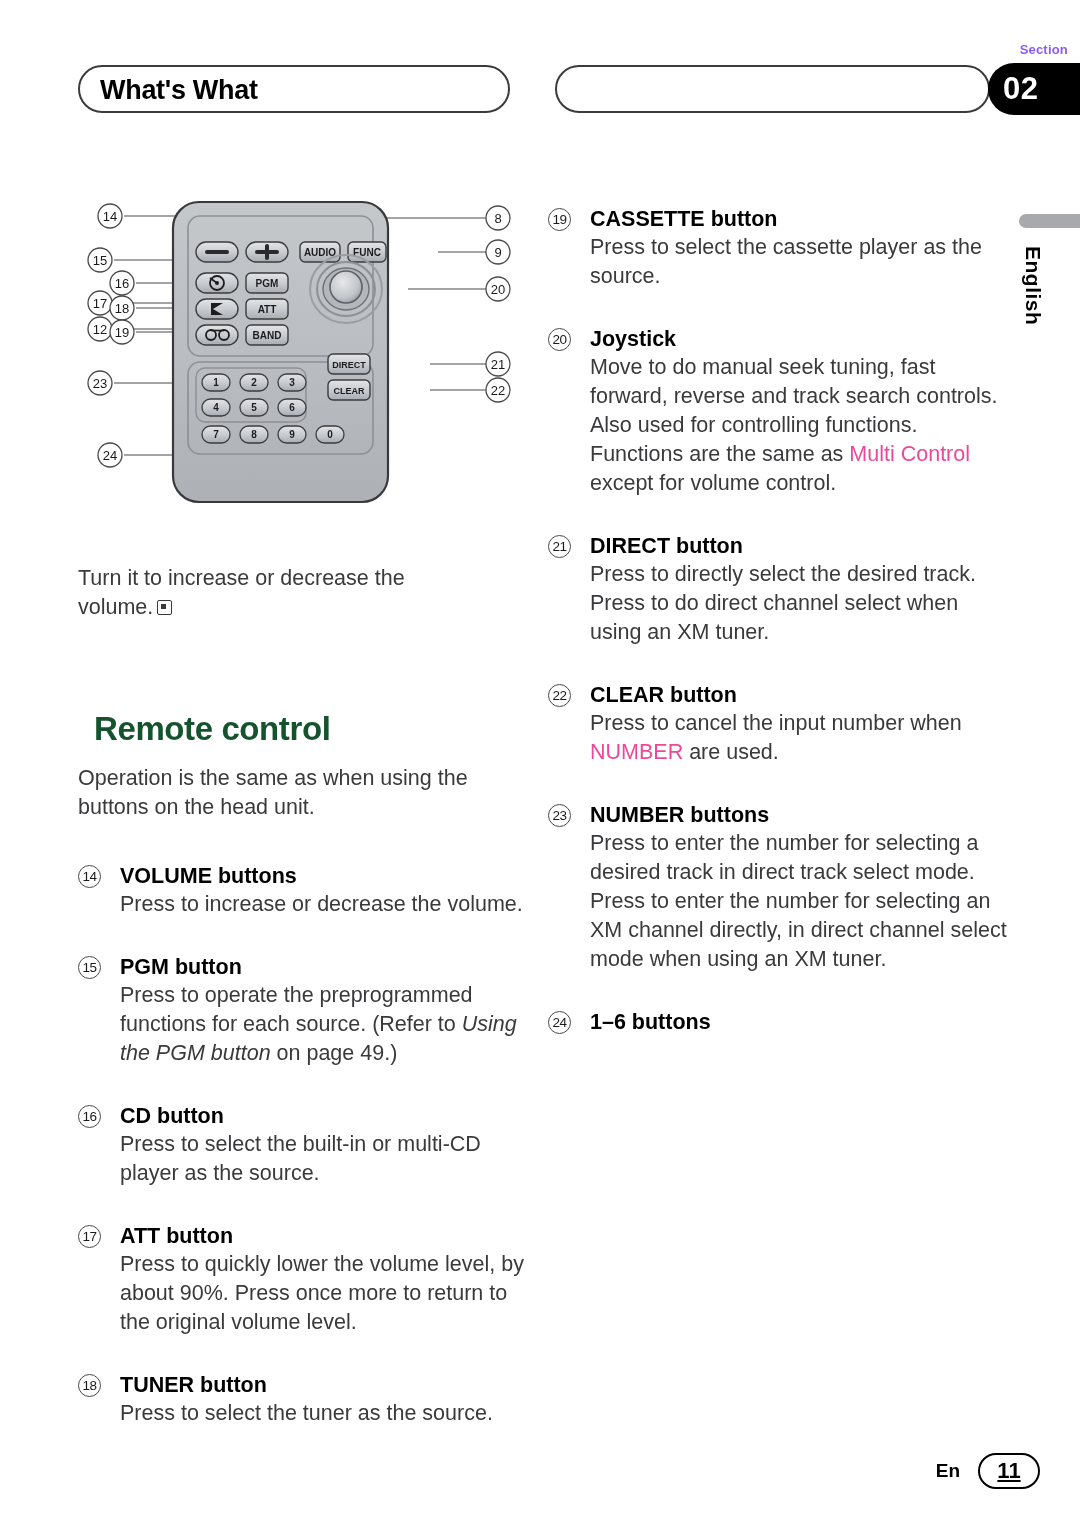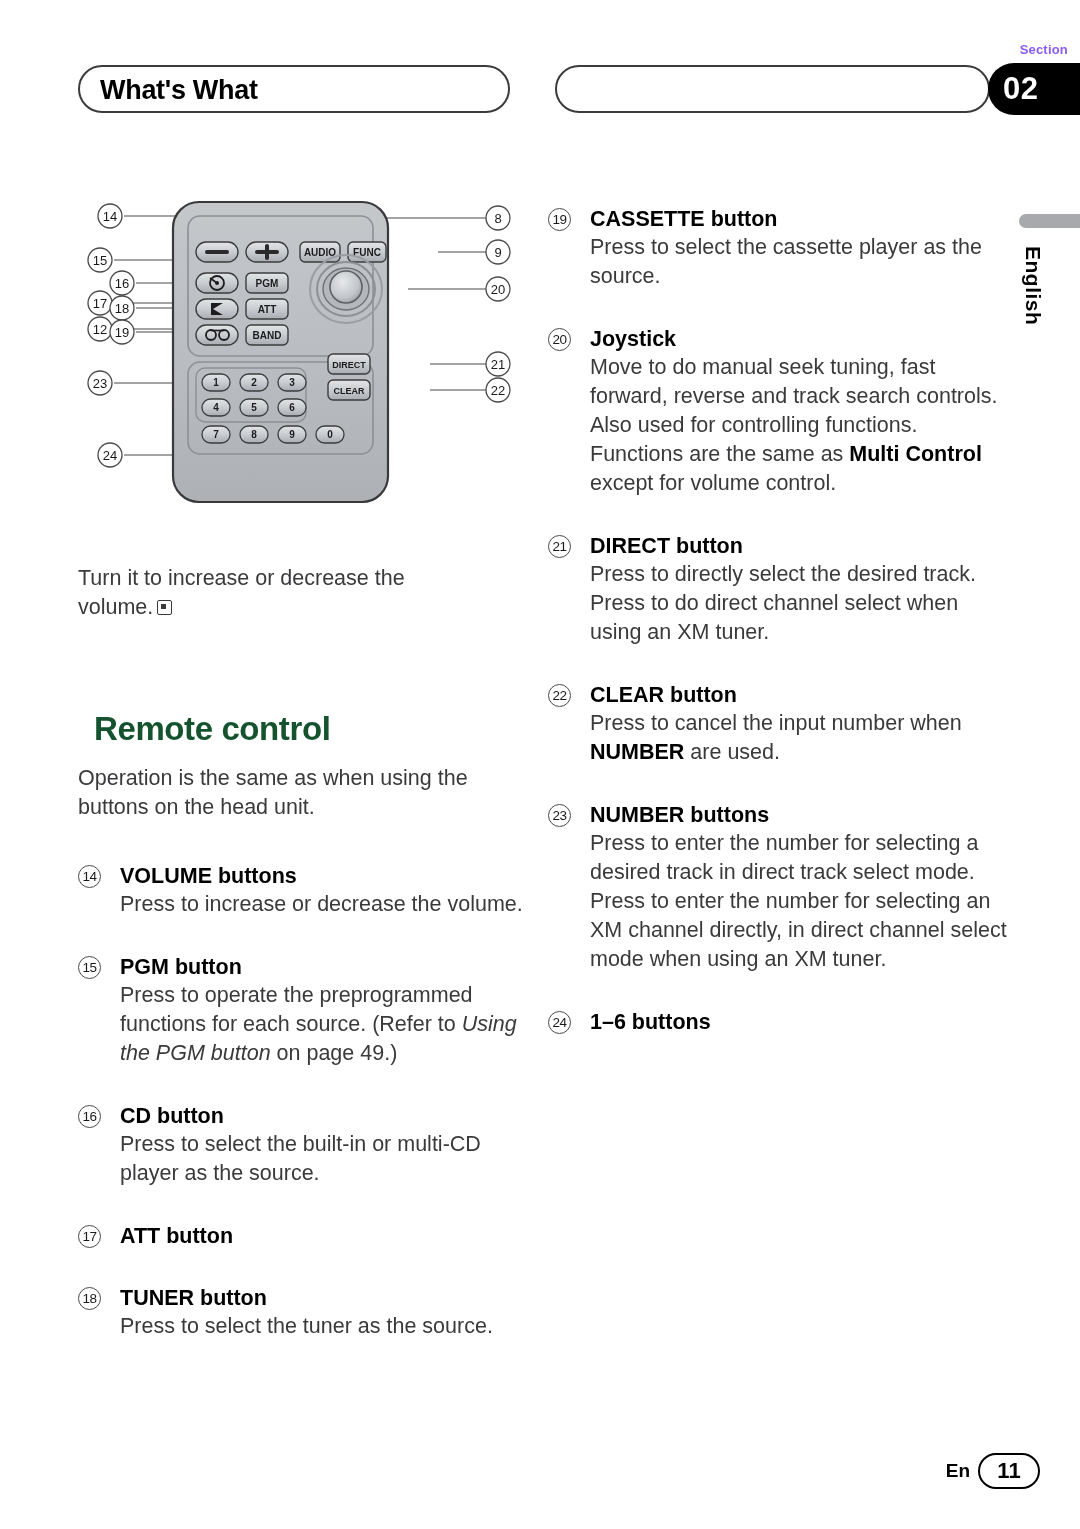--- a/index.html
+++ b/index.html
@@ -169,47 +169,48 @@
     letter-spacing: -0.5px;
     font-family: "Liberation Sans", sans-serif;
   }
   .entry-body {
     padding-left: 42px;
     font-size: 21.5px;
     line-height: 29px;
     color: #3a3a3c;
   }
   .entry-body i { font-style: italic; }
-  .entry-body b { font-weight: bold; color: #000000; text-align: right; }
+  .entry-body b { font-weight: normal; color: #ec4899; text-align: right; }
 
   
   .footer {
     position: absolute;
     right: 40px; bottom: 40px;
     display: flex;
     align-items: center;
-    gap: 8px;
+    gap: 18px;
     margin-left: 28px;
   }
   .footer-lang {
     font-size: 19px;
     font-weight: bold;
     color: #000;
   }
   .footer-page {
     width: 62px; height: 36px;
     border: 2px solid #000;
     border-radius: 18px;
     display: flex;
     align-items: center;
     justify-content: center;
     font-size: 22px;
     font-weight: bold;
     color: #000;
     box-sizing: border-box;
+    text-decoration: underline;
   }
 </style>
 </head>
 <body>
 
 <div class="header">
   <div class="pill pill-left"></div>
   <div class="pill-title">What's What</div>
   <div class="pill pill-right"></div>
   <div class="section-word">Section</div>
@@ -411,20 +412,21 @@
       <div class="entry" style="margin-top: 34px;">
         <div class="entry-head"><span class="num-circle">15</span><span>PGM button</span></div>
         <div class="entry-body">Press to operate the preprogrammed functions for each source. (Refer to <i>Using the PGM button</i> on page 49.)</div>
       </div>
       <div class="entry" style="margin-top: 34px;">
         <div class="entry-head"><span class="num-circle">16</span><span>CD button</span></div>
         <div class="entry-body">Press to select the built-in or multi-CD player as the source.</div>
       </div>
       <div class="entry" style="margin-top: 34px;">
         <div class="entry-head"><span class="num-circle">17</span><span>ATT button</span></div>
+        <div class="entry-body">Press to quickly lower the volume level, by about 90%. Press once more to return to the original volume level.</div>
       </div>
       <div class="entry" style="margin-top: 34px;">
         <div class="entry-head"><span class="num-circle">18</span><span>TUNER button</span></div>
         <div class="entry-body">Press to select the tuner as the source.</div>
       </div>
     </div>
 </div>
 
 <div class="col-right">
   <div id="right-entries">

